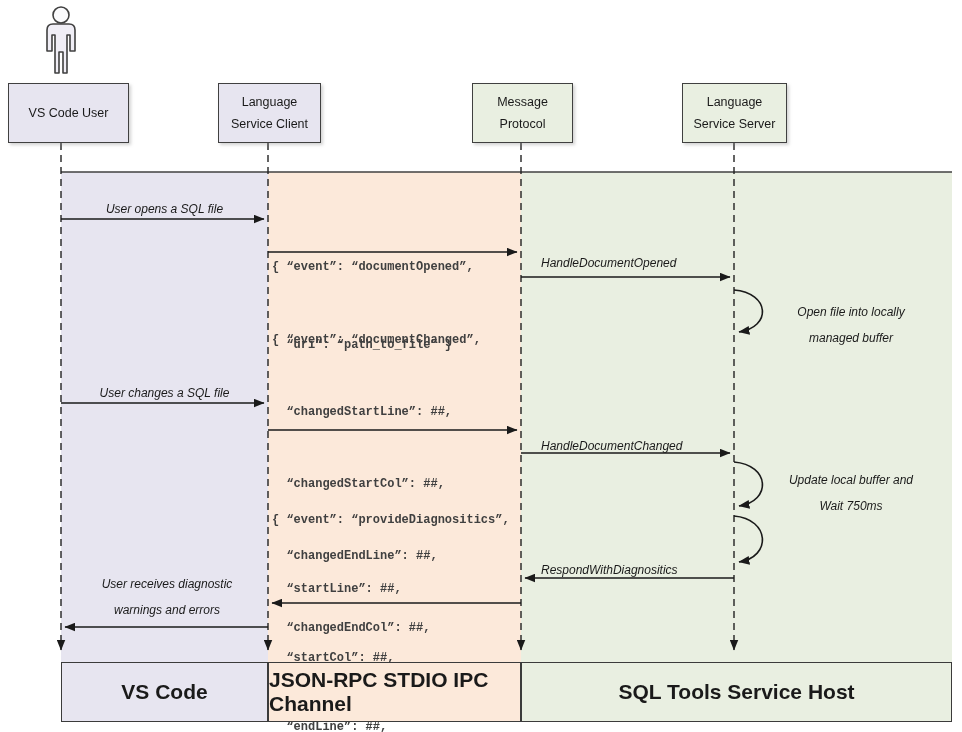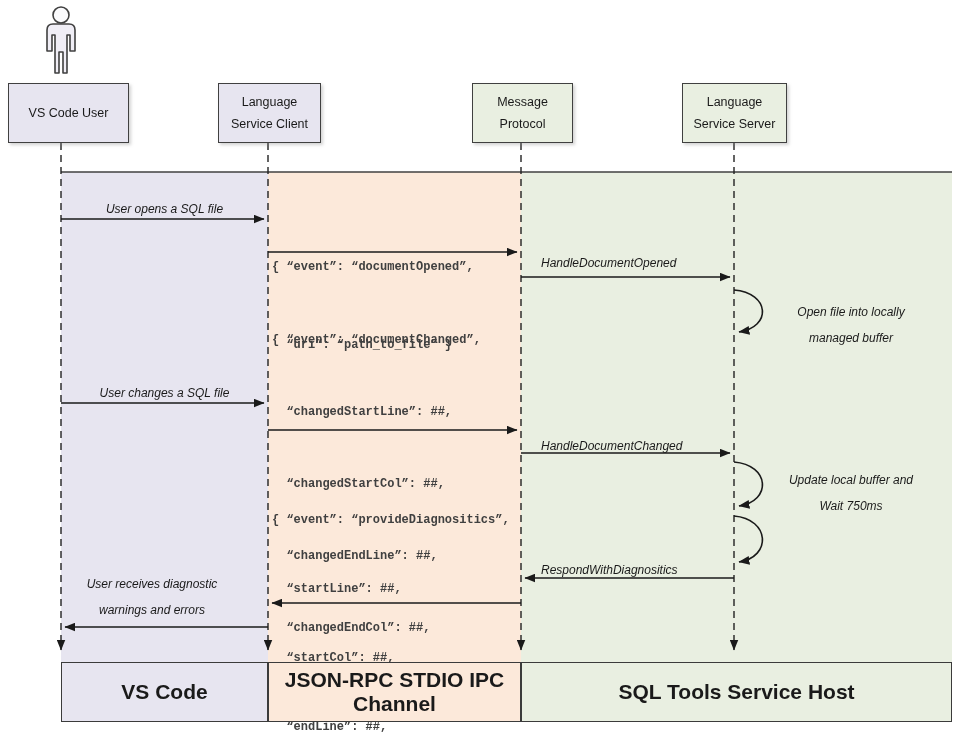--- a/index.html
+++ b/index.html
@@ -84,21 +84,21 @@
   <div class="hbox green" style="left:682px;width:105px;">
     <span>Language</span>
     <span>Service Server</span>
   </div>
 
   <div class="lbl ctr" style="left:61px;width:207px;top:196px;">User opens a SQL file</div>
   <div class="lbl" style="left:541px;top:250px;">HandleDocumentOpened</div>
   <div class="lbl ctr" style="left:61px;width:207px;top:380px;">User changes a SQL file</div>
   <div class="lbl" style="left:541px;top:433px;">HandleDocumentChanged</div>
   <div class="lbl" style="left:541px;top:557px;">RespondWithDiagnositics</div>
-  <div class="lbl ctr" style="left:64px;width:176px;top:571px;">
+  <div class="lbl ctr" style="left:79px;width:176px;top:571px;">
     <div>User receives diagnostic</div>
     <div>warnings and errors</div>
   </div>
 
   <div class="lbl ctr" style="left:765px;width:172px;top:299px;">
     <div>Open file into locally</div>
     <div>managed buffer</div>
   </div>
   <div class="lbl ctr" style="left:765px;width:172px;top:467px;">
     <div>Update local buffer and</div>
@@ -122,20 +122,20 @@
     <div>  “startLine”: ##,</div>
     <div>  “startCol”: ##,</div>
     <div>  “endLine”: ##,</div>
     
     
   </div>
 
   <div class="fbox" style="left:61px;width:207px;background:#e7e5f0;">
     <span>VS Code</span>
   </div>
-  <div class="fbox" style="left:268px;width:253px;background:#fce9da;text-align:center;">
+  <div class="fbox" style="left:268px;width:253px;background:#fce9da;">
     <span>JSON-RPC STDIO IPC Channel</span>
   </div>
   <div class="fbox" style="left:521px;width:431px;background:#e9efe1;">
     <span>SQL Tools Service Host</span>
   </div>
 
 </div>
 
 </body></html>

